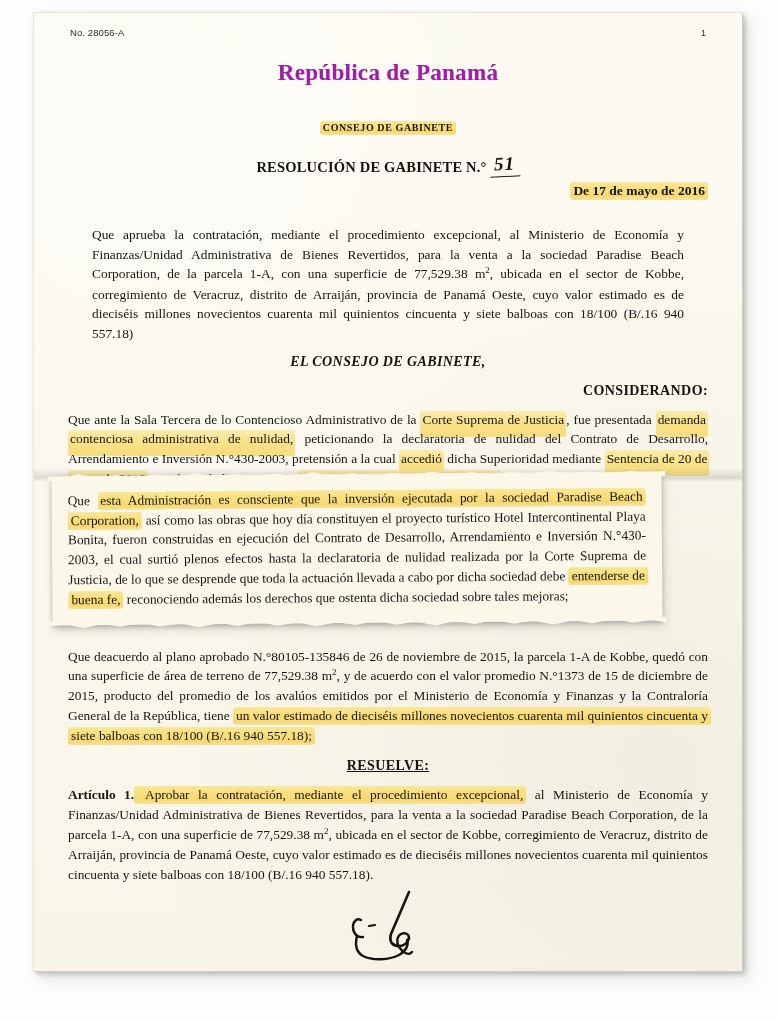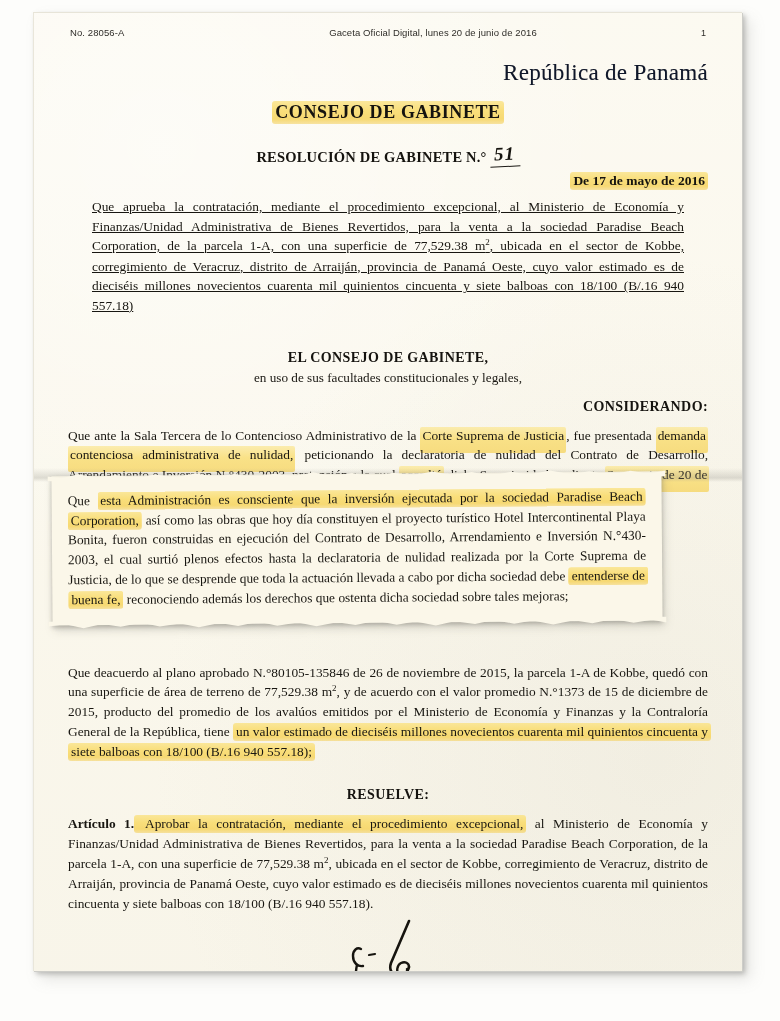--- a/index.html
+++ b/index.html
@@ -68,26 +68,26 @@
     letter-spacing: 0.1px;
     padding: 0 2px 0 2px;
     justify-content: space-between;
   }
   .rh-left { width: 150px; text-align: left; }
   .rh-center { flex: 1; text-align: center; }
   .rh-right { width: 60px; text-align: right; font-size: 9px; }
 
   
   .doc-title {
-    text-align: right;
+    text-align: center;
     font-family: "Liberation Serif", serif;
-    font-weight: normal;
+    font-weight: bold;
     font-size: 23px;
     letter-spacing: 0.3px;
-    color: #0f172a;
+    color: #a21caf;
     margin: 22px 0 0 0;
     text-shadow: 0.25px 0.25px 0 rgba(60,55,45,0.35);
   }
 
   .hl {
     background: linear-gradient(180deg,
         rgba(250,228,140,0.86) 0%,
         rgba(249,221,116,0.95) 42%,
         rgba(246,214,104,0.92) 78%,
         rgba(244,212,110,0.62) 100%);
@@ -102,22 +102,22 @@
         rgba(249,223,124,0.90) 45%,
         rgba(246,215,108,0.85) 100%);
     padding: 1px 2px 10px 2px;
     border-radius: 2px;
     box-decoration-break: clone;
     -webkit-box-decoration-break: clone;
   }
 
   .org-line {
     text-align: center;
-    margin-top: 16px;
-    font-size: 18px;
+    margin-top: 36px;
+    font-size: 10px;
     font-weight: bold;
     letter-spacing: 0.6px;
     color: #15130f;
   }
 
   .reso-line {
     text-align: center;
     margin-top: 22px;
     font-size: 14.5px;
     font-weight: bold;
@@ -158,21 +158,21 @@
   .para.indent-block { padding: 0 24px; }
   .sup { font-size: 9px; vertical-align: super; }
 
   .section-head {
     text-align: center;
     font-weight: bold;
     font-size: 14px;
     letter-spacing: 0.4px;
     color: #15130f;
   }
-  .gap-lg { margin-top: 34px; }
+  .gap-lg { margin-top: 10px; font-style: italic; }
   .gap-md { margin-top: 13px; text-align: right; }
   .sub-center {
     text-align: center;
     font-size: 13.2px;
     margin-top: 4px;
     color: #181611;
   }
 
   
   #overlay-sheet {
@@ -229,56 +229,54 @@
 <body>
 
 <div id="scan-area">
 
   <div id="page-sheet">
 
     <div class="page-inner">
 
       <div class="running-head">
         <span class="rh-left">No. 28056-A</span>
-        <span class="rh-center">Gaceta Oficial Digital, lunes 20 de junio de 2016</span>
         <span class="rh-right">1</span>
       </div>
 
       <div class="doc-title">República de Panamá</div>
 
       <div class="org-line">
         <span class="hl">CONSEJO DE GABINETE</span>
       </div>
 
       <div class="reso-line">
         <span>RESOLUCIÓN DE GABINETE N.°</span><span class="hand-number">51</span>
       </div>
       <div class="reso-date">
         <span class="hl">De 17 de mayo de 2016</span>
       </div>
 
-      <div class="para indent-block" style="margin-top:8px;text-decoration:underline;">
+      <div class="para indent-block" style="margin-top:26px;">
         <span>Que aprueba la contratación, mediante el procedimiento excepcional, al Ministerio de Economía y Finanzas/Unidad Administrativa de Bienes Revertidos, para la venta a la sociedad Paradise Beach Corporation, de la parcela 1-A, con una superficie de 77,529.38 m</span><span class="sup">2</span><span>, ubicada en el sector de Kobbe, corregimiento de Veracruz, distrito de Arraiján, provincia de Panamá Oeste, cuyo valor estimado es de dieciséis millones novecientos cuarenta mil quinientos cincuenta y siete balboas con 18/100 (B/.16 940 557.18)</span>
       </div>
 
       <div class="section-head gap-lg">EL CONSEJO DE GABINETE,</div>
-      <div class="sub-center">en uso de sus facultades constitucionales y legales,</div>
       <div class="section-head gap-md">CONSIDERANDO:</div>
 
       <div class="para" style="margin-top:11px;">
         <span>Que ante la Sala Tercera de lo Contencioso Administrativo de la </span><span class="hl-soft">Corte Suprema de Justicia</span><span>, fue presentada </span><span class="hl-soft">demanda contenciosa administrativa de nulidad,</span><span> peticionando la declaratoria de nulidad del Contrato de Desarrollo, Arrendamiento e Inversión N.°430-2003, pretensión a la cual </span><span class="hl-soft">accedió</span><span> dicha Superioridad mediante </span><span class="hl-soft">Sentencia de 20 de mayo de 2015</span><span>, con la cual el mencionado </span><span class="hl-soft">contrato dejó de tener vigencia legal;</span>
       </div>
 
       <div style="height:152px;"></div>
 
       <div class="para" style="margin-top:6px;">
         <span>Que  deacuerdo al plano aprobado N.°80105-135846 de 26 de noviembre de 2015, la parcela 1-A de Kobbe, quedó con una superficie de área de terreno de 77,529.38 m</span><span class="sup">2</span><span>, y de acuerdo con el valor promedio N.°1373 de 15 de diciembre de 2015, producto del promedio de los avalúos emitidos por el Ministerio de Economía y Finanzas y la Contraloría General de la República, tiene </span><span class="hl">un valor estimado de dieciséis millones novecientos cuarenta mil quinientos cincuenta y siete balboas con 18/100 (B/.16 940 557.18);</span>
       </div>
 
-      <div class="section-head" style="margin-top:26px;">RESUELVE:</div>
+      <div class="section-head" style="margin-top:13px;text-decoration:underline;">RESUELVE:</div>
 
       <div class="para" style="margin-top:11px;">
         <strong>Artículo 1.</strong><span class="hl"> Aprobar la contratación, mediante el procedimiento excepcional,</span><span> al Ministerio de Economía y Finanzas/Unidad Administrativa de Bienes Revertidos, para la venta a la sociedad Paradise Beach Corporation, de la parcela 1-A, con una superficie de 77,529.38 m</span><span class="sup">2</span><span>, ubicada en el sector de Kobbe, corregimiento de Veracruz, distrito de Arraiján, provincia de Panamá Oeste, cuyo valor estimado es de dieciséis millones novecientos cuarenta mil quinientos cincuenta y siete balboas con 18/100 (B/.16 940 557.18).</span>
       </div>
 
       <div class="sig-wrap">
         <svg class="sig-svg" width="150" height="78" viewBox="0 0 150 78">
           <g fill="none" stroke="#16140f" stroke-linecap="round" stroke-linejoin="round">
             <path d="M96 2 C 90 16, 84 30, 78 44 C 76 50, 78 55, 84 56 C 90 57, 95 53, 96 48" stroke-width="2.6"></path>
             <path d="M96 48 C 96 44, 92 42, 88 44 C 84 46, 83 52, 86 57 C 90 63, 96 66, 99 62" stroke-width="2.4"></path>

